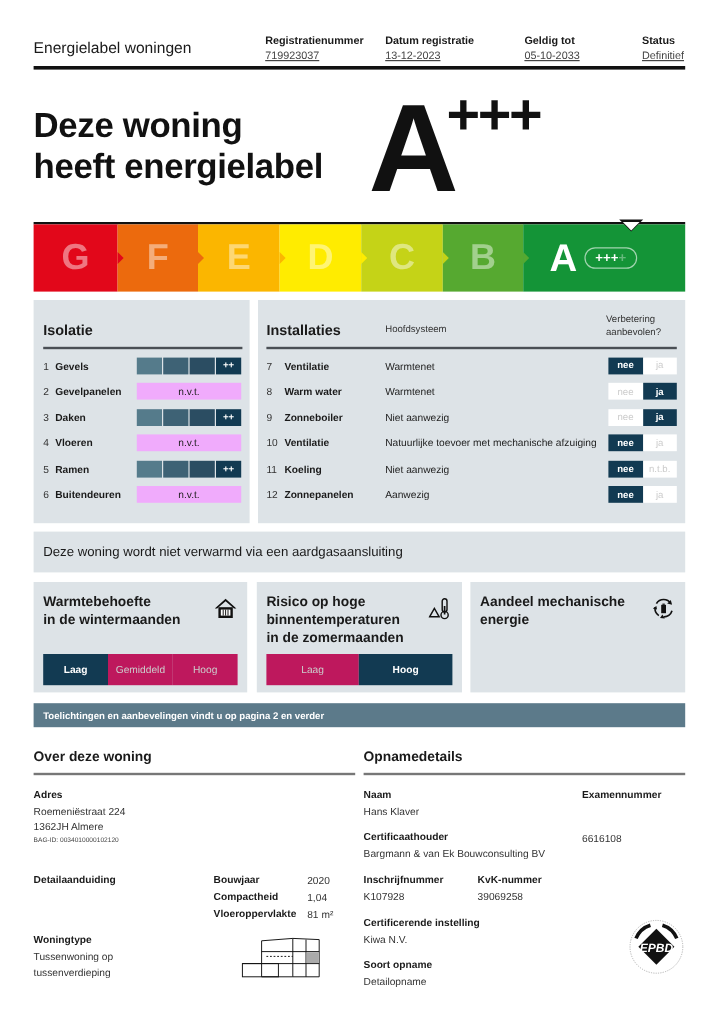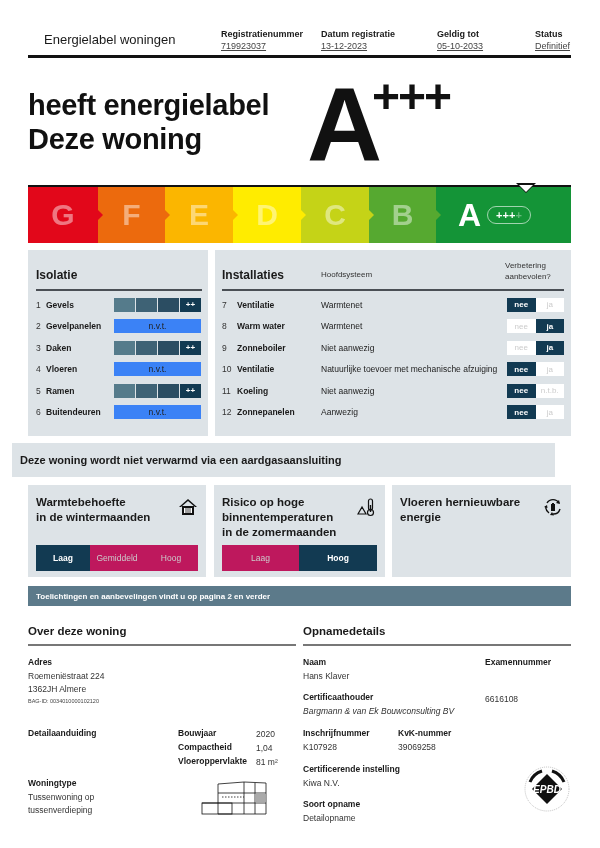--- a/index.html
+++ b/index.html
@@ -2,21 +2,21 @@
 <html><head>
 <meta charset="utf-8">
 <style>
   * { box-sizing: border-box; margin: 0; padding: 0; }
   html, body { width: 600px; height: 848px; background: #ffffff; overflow: hidden; }
   body { font-family: "Liberation Sans", sans-serif; color: #1a1a1a; position: relative; }
 
   .abs { position: absolute; }
 
   
-  .hdr-title { left: 28px; top: 32px; font-size: 13px; color: #1a1a1a; margin-left: 16px; }
+  .hdr-title { left: 28px; top: 32px; font-size: 13px; color: #1a1a1a; }
   .hdr-col { top: 28px; font-size: 9px; line-height: 12px; }
   .hdr-col .k { font-weight: bold; }
   .hdr-col .v { color: #444; text-decoration: underline; }
   .hdr-rule { left: 28px; top: 55px; width: 543px; height: 3px; background: #111; }
 
   
   .big-text { left: 28px; top: 88px; font-size: 29px; font-weight: bold; line-height: 34px; color: #111; letter-spacing: -0.3px; }
   .big-a { left: 307px; top: 74px; font-size: 104px; font-weight: bold; line-height: 100px; color: #111; }
   .big-plus { left: 372px; top: 72px; font-size: 48px; font-weight: bold; line-height: 50px; color: #111; letter-spacing: -2px; }
 
@@ -38,36 +38,36 @@
   .rule-dark { height: 2px; background: #4a4f55; }
 
   .iso-h { position: absolute; left: 8px; top: 18px; }
   .iso-rule { position: absolute; left: 8px; top: 39px; width: 166px; }
   .iso-row { position: absolute; left: 8px; height: 15px; width: 166px; font-size: 8.5px; display: flex; align-items: center; }
   .iso-row .n { width: 10px; color: #333; }
   .iso-row .lbl { font-weight: bold; width: 68px; }
   .iso-row .bar { display: flex; gap: 1px; width: 87px; height: 14px; }
   .iso-row .bar span { flex: 1; }
   .c1 { background: #557b8b; } .c2 { background: #3e6275; } .c3 { background: #2b4d62; } .c4 { background: #123a52; color: #fff; font-size: 8px; font-weight: bold; display: flex; align-items: center; justify-content: center; }
-  .nvt { background: #3b82f6; width: 87px; height: 14px; display: flex; align-items: center; justify-content: center; font-size: 8.5px; color: #222; }
+  .nvt { background: #f0abfc; width: 87px; height: 14px; display: flex; align-items: center; justify-content: center; font-size: 8.5px; color: #222; }
 
   .ins-h { position: absolute; left: 7px; top: 18px; }
   .ins-sub { position: absolute; left: 106px; top: 20px; font-size: 8px; color: #333; }
   .ins-verb { position: absolute; left: 290px; top: 10px; font-size: 8px; color: #333; line-height: 11px; }
   .ins-rule { position: absolute; left: 7px; top: 39px; width: 342px; }
   .ins-row { position: absolute; left: 7px; height: 15px; width: 342px; font-size: 8.5px; display: flex; align-items: center; }
   .ins-row .n { width: 15px; color: #333; }
   .ins-row .lbl { font-weight: bold; width: 84px; }
   .ins-row .sys { color: #222; flex: 1; }
   .yn { display: flex; width: 57px; height: 14px; }
   .yn span { flex: 1; display: flex; align-items: center; justify-content: center; font-size: 8px; background: #fff; color: #ccc; }
   .yn span.on { background: #123a52; color: #fff; font-weight: bold; }
 
   
-  .gas { left: 12px; top: 443px; width: 543px; height: 34px; display: flex; align-items: center; padding-left: 8px; font-size: 11px; font-weight: bold; }
+  .gas { left: 28px; top: 443px; width: 543px; height: 34px; display: flex; align-items: center; padding-left: 8px; font-size: 11px; font-weight: normal; }
 
   
   .card { top: 485px; height: 92px; }
   .card1 { left: 28px; width: 178px; }
   .card2 { left: 214px; width: 171px; }
   .card3 { left: 392px; width: 179px; }
   .card-h { position: absolute; left: 8px; top: 10px; font-size: 11.5px; font-weight: bold; line-height: 15px; }
   .card-icon { position: absolute; right: 8px; top: 12px; width: 20px; height: 20px; }
   .seg3 { position: absolute; left: 8px; bottom: 6px; display: flex; height: 26px; }
   .seg3 span { display: flex; align-items: center; justify-content: center; font-size: 8.5px; background: #be185d; color: #ccc; }
@@ -102,22 +102,22 @@
   <div class="k">Geldig tot</div>
   <div class="v">05-10-2033</div>
 </div>
 <div class="abs hdr-col" style="left:535px;">
   <div class="k">Status</div>
   <div class="v">Definitief</div>
 </div>
 <div class="abs hdr-rule"></div>
 
 <div class="abs big-text">
+  <div>Deze woning</div>
   <div>heeft energielabel</div>
-  <div>Deze woning</div>
 </div>
 <div class="abs big-a">A</div>
 <div class="abs big-plus">+++</div>
 
 <div class="abs scale" id="scale">
     <div class="seg" style="background: rgb(226, 7, 26); width: 70px;">
       <span>G</span>
       <span class="arrow" style="border-left-color: rgb(226, 7, 26);"></span>
     </div>
     <div class="seg" style="background: rgb(236, 106, 13); width: 67px;">
@@ -301,21 +301,21 @@
     <line x1="13.5" y1="8" x2="13.5" y2="15" stroke="#111" stroke-width="1.4"></line>
   </svg>
   <div class="seg3" id="risico-seg">
       <span style="width: 77px;">Laag</span>
       <span class="on" style="width: 78px;">Hoog</span>
     </div>
 </div>
 
 <div class="abs panel card card3">
   <div class="card-h">
-    <div>Vloeren hernieuwbare</div>
+    <div>Aandeel mechanische</div>
     <div>energie</div>
   </div>
   <svg class="card-icon" viewBox="0 0 20 20">
     <path d="M4 6 A7 7 0 0 1 16 6" fill="none" stroke="#111" stroke-width="1.4"></path>
     <path d="M17 12 A7 7 0 0 1 10 17" fill="none" stroke="#111" stroke-width="1.4"></path>
     <path d="M6 16 A7 7 0 0 1 3 9" fill="none" stroke="#111" stroke-width="1.4"></path>
     <polygon points="16,3 17,7 13,6" fill="#111"></polygon>
     <polygon points="9,15 11,18.5 7,18" fill="#111"></polygon>
     <polygon points="1,10 4,8 4.5,11" fill="#111"></polygon>
     <rect x="8" y="7" width="4" height="7" fill="#111"></rect>
@@ -373,21 +373,21 @@
 
 <div class="abs sec-h" style="left:303px;">Opnamedetails</div>
 <div class="abs sec-rule" style="left:303px;width:268px;"></div>
 
 <div class="abs lbl-b" style="left:303px;top:657px;">Naam</div>
 <div class="abs txt" style="left:303px;top:670px;">Hans Klaver</div>
 <div class="abs lbl-b" style="left:485px;top:657px;">Examennummer</div>
 <div class="abs txt" style="left:485px;top:693px;">6616108</div>
 
 <div class="abs lbl-b" style="left:303px;top:692px;">Certificaathouder</div>
-<div class="abs txt" style="left:303px;top:705px;font-style:italic;">Bargmann &amp; van Ek Bouwconsulting BV</div>
+<div class="abs txt" style="left:303px;top:705px;">Bargmann &amp; van Ek Bouwconsulting BV</div>
 
 <div class="abs lbl-b" style="left:303px;top:728px;">Inschrijfnummer</div>
 <div class="abs txt" style="left:303px;top:741px;">K107928</div>
 <div class="abs lbl-b" style="left:398px;top:728px;">KvK-nummer</div>
 <div class="abs txt" style="left:398px;top:741px;">39069258</div>
 
 <div class="abs lbl-b" style="left:303px;top:764px;">Certificerende instelling</div>
 <div class="abs txt" style="left:303px;top:777px;">Kiwa N.V.</div>
 
 <div class="abs lbl-b" style="left:303px;top:799px;">Soort opname</div>

